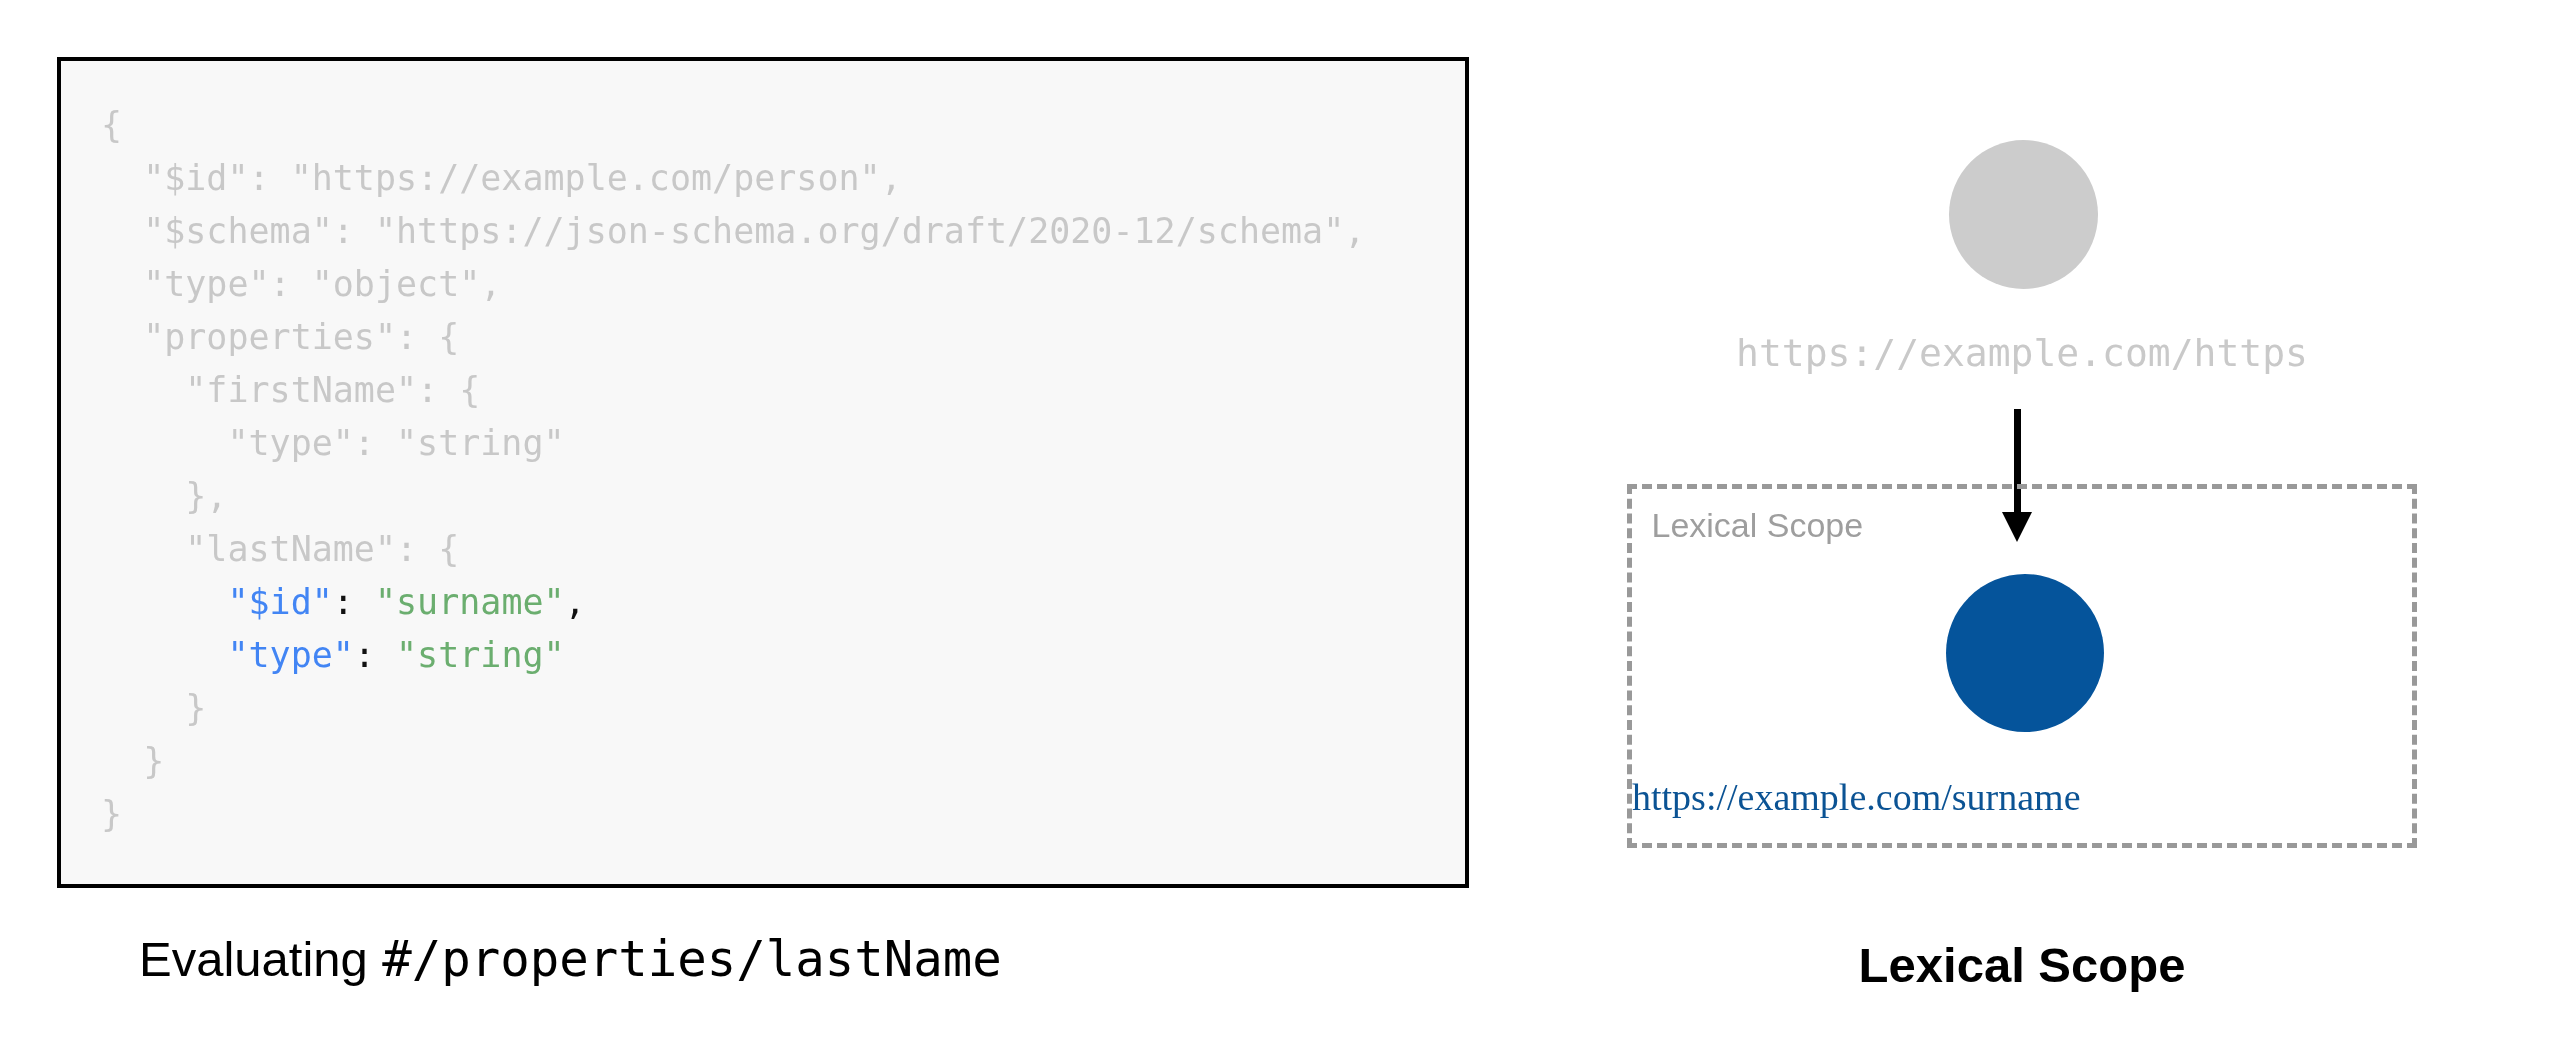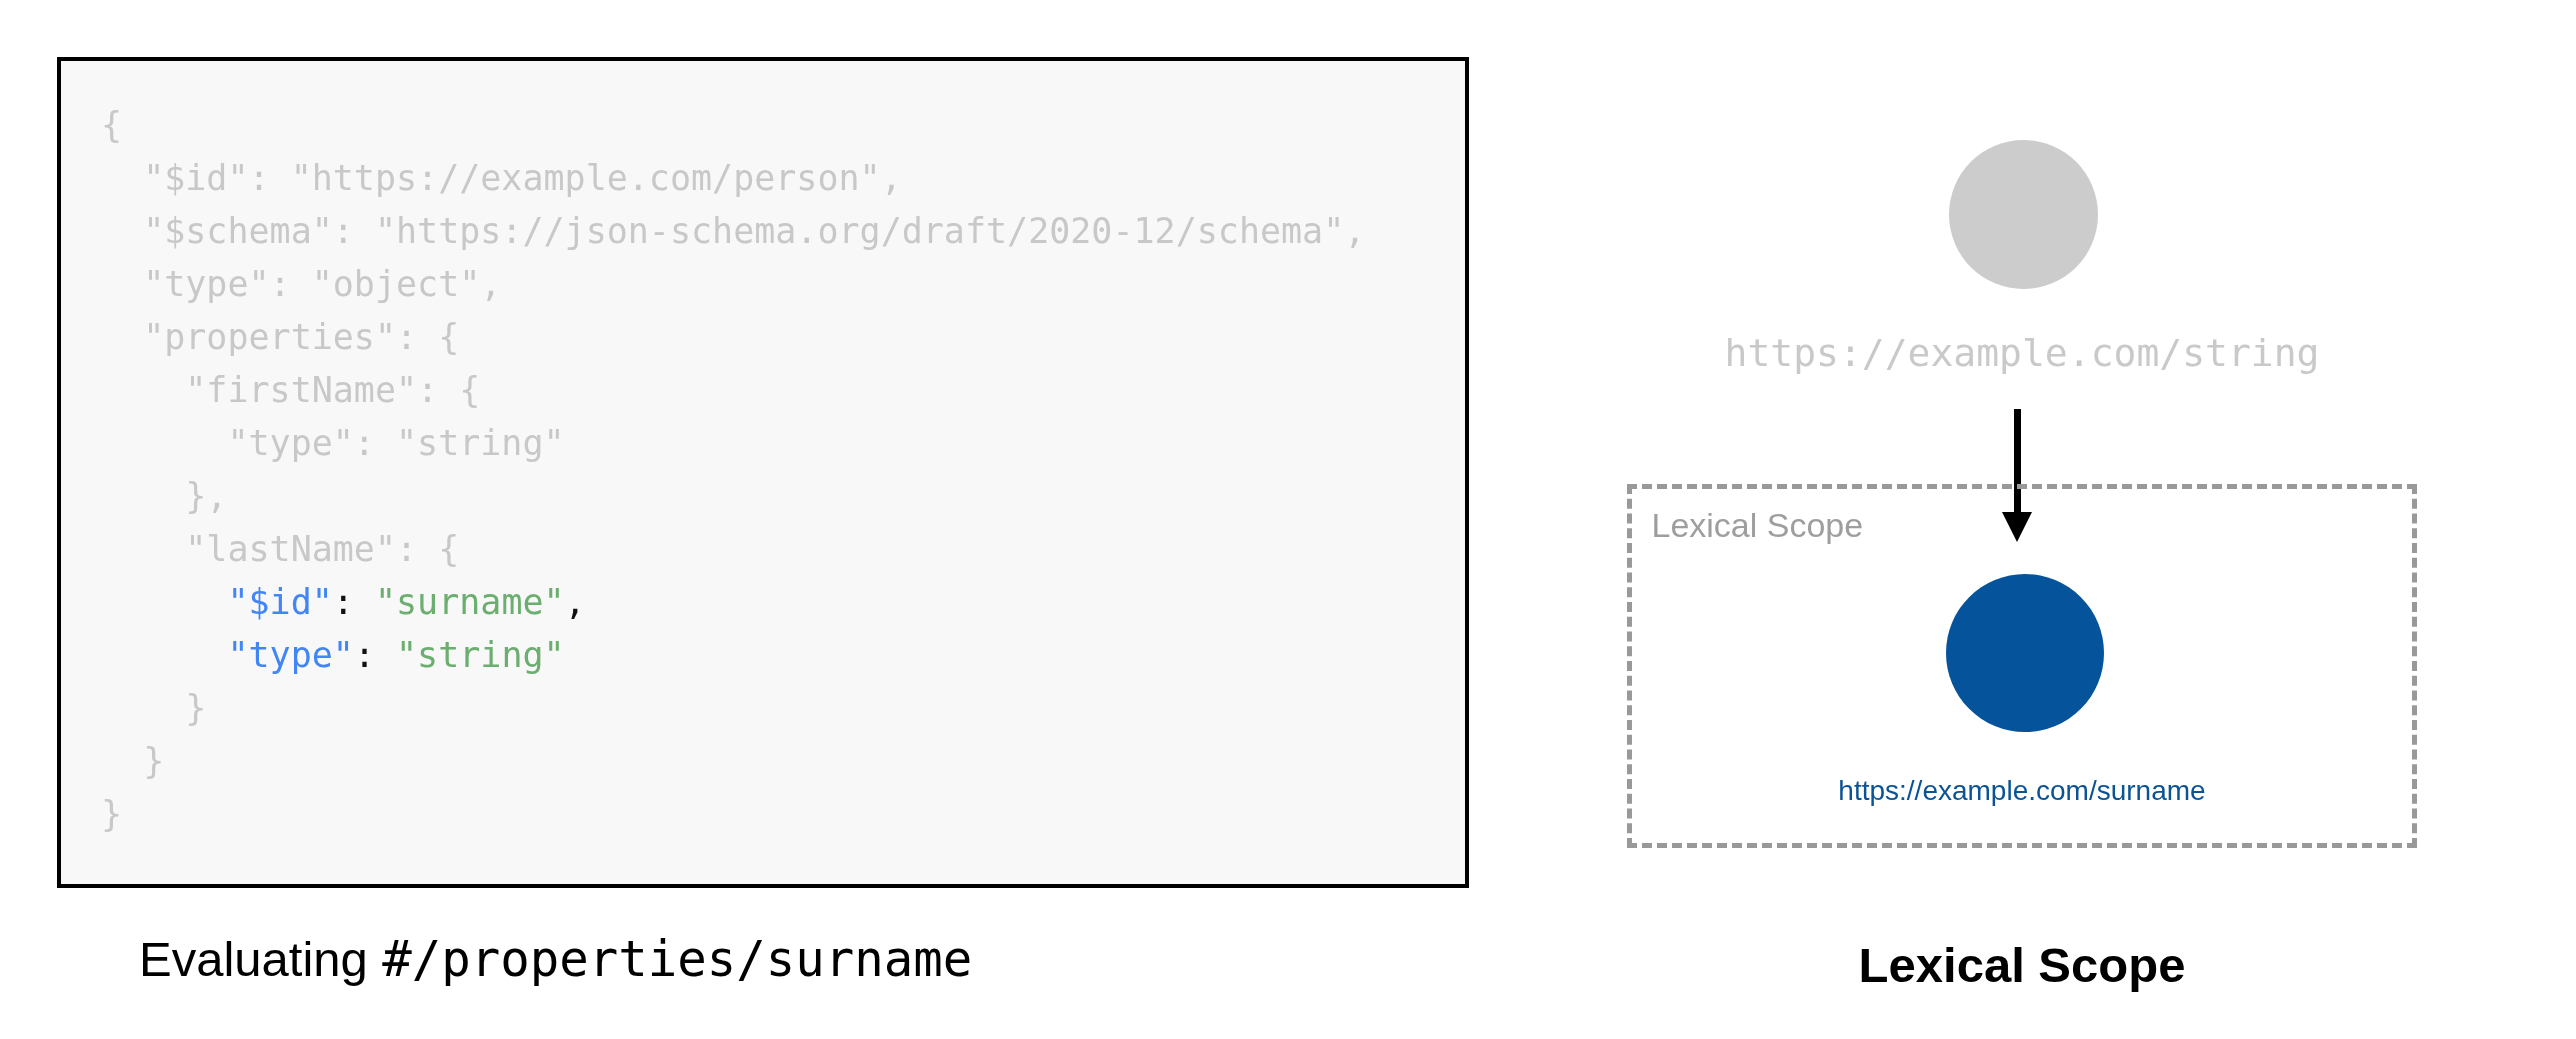--- a/index.html
+++ b/index.html
@@ -39,39 +39,39 @@
   .arrow-head{position:absolute;left:0;top:103px;width:0;height:0;
               border-left:15.6px solid transparent;border-right:15.6px solid transparent;
               border-top:30px solid var(--arrow-black,#000);}
   .scope-box{position:absolute;left:1627px;top:484px;width:790px;height:364px;
              box-sizing:border-box;border:5.2px dashed var(--scope-border-gray,#999);}
   .scope-label{position:absolute;left:19.5px;top:17px;
                font-family:"Liberation Sans",sans-serif;font-size:34px;
                color:var(--scope-label-gray,#9e9e9e);white-space:nowrap;}
   .blue-circle{position:absolute;left:314px;top:85px;width:158px;height:158px;
                border-radius:50%;background:var(--node-blue,#05549b);}
-  .inner-label{position:absolute;left:0;top:286px;width:100%;text-align:center;
-               font-family:Liberation Sans, sans-serif;font-size:28px;
+  .inner-label{position:absolute;left:0;top:286px;width:100%;text-align:left;
+               font-family:Liberation Serif, serif;font-size:38px;
                color:var(--inner-link-blue,#0b5394);white-space:nowrap;}
 </style>
 </head>
 <body>
 
 <div class="canvas">
 
   <div class="code-box">
     <pre class="code"><div><span class="tk-m">{</span></div><div><span class="tk-m">  "$id": "https://example.com/person",</span></div><div><span class="tk-m">  "$schema": "https://json-schema.org/draft/2020-12/schema",</span></div><div><span class="tk-m">  "type": "object",</span></div><div><span class="tk-m">  "properties": {</span></div><div><span class="tk-m">    "firstName": {</span></div><div><span class="tk-m">      "type": "string"</span></div><div><span class="tk-m">    },</span></div><div><span class="tk-m">    "lastName": {</span></div><div><span class="tk-m">      </span><span class="tk-k">"$id"</span><span class="tk-p">: </span><span class="tk-v">"surname"</span><span class="tk-p">,</span></div><div><span class="tk-m">      </span><span class="tk-k">"type"</span><span class="tk-p">: </span><span class="tk-v">"string"</span></div><div><span class="tk-m">    }</span></div><div><span class="tk-m">  }</span></div><div><span class="tk-m">}</span></div></pre>
   </div>
 
   <div class="caption-left">
-    <span class="cap-bold">Evaluating</span><span class="cap-mono">#/properties/surname</span>
+    <span class="cap-bold">Evaluating</span><span class="cap-mono">#/properties/lastName</span>
   </div>
 
   <div class="gray-circle"></div>
-  <div class="outer-label">https://example.com/string</div>
+  <div class="outer-label">https://example.com/https</div>
 
   <div class="arrow">
     <div class="arrow-line"></div>
     <div class="arrow-head"></div>
   </div>
 
   <div class="scope-box">
     <div class="scope-label">Lexical Scope</div>
     <div class="blue-circle"></div>
     <div class="inner-label">https://example.com/surname</div>

